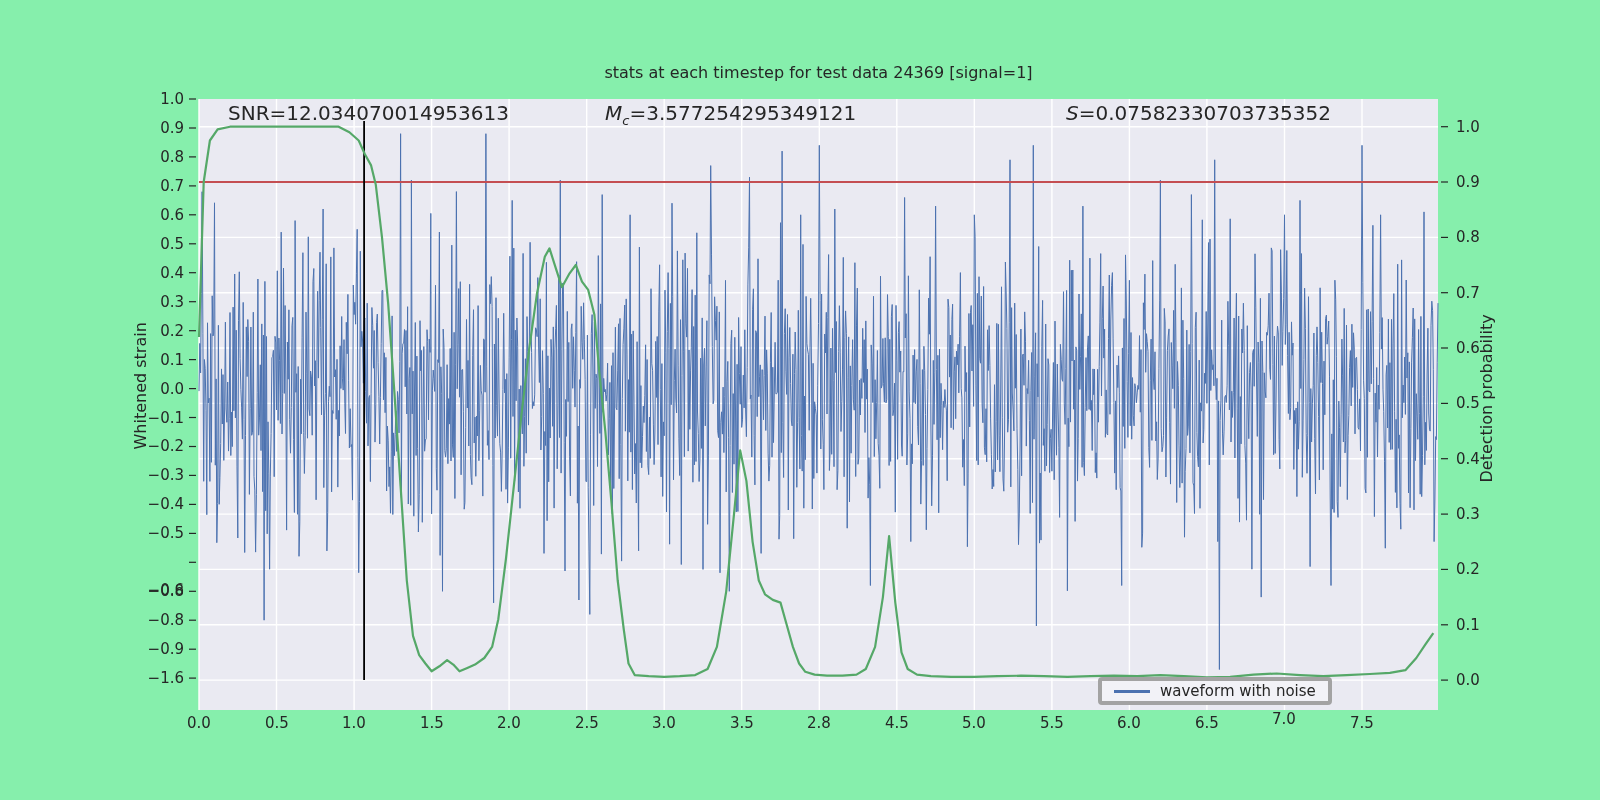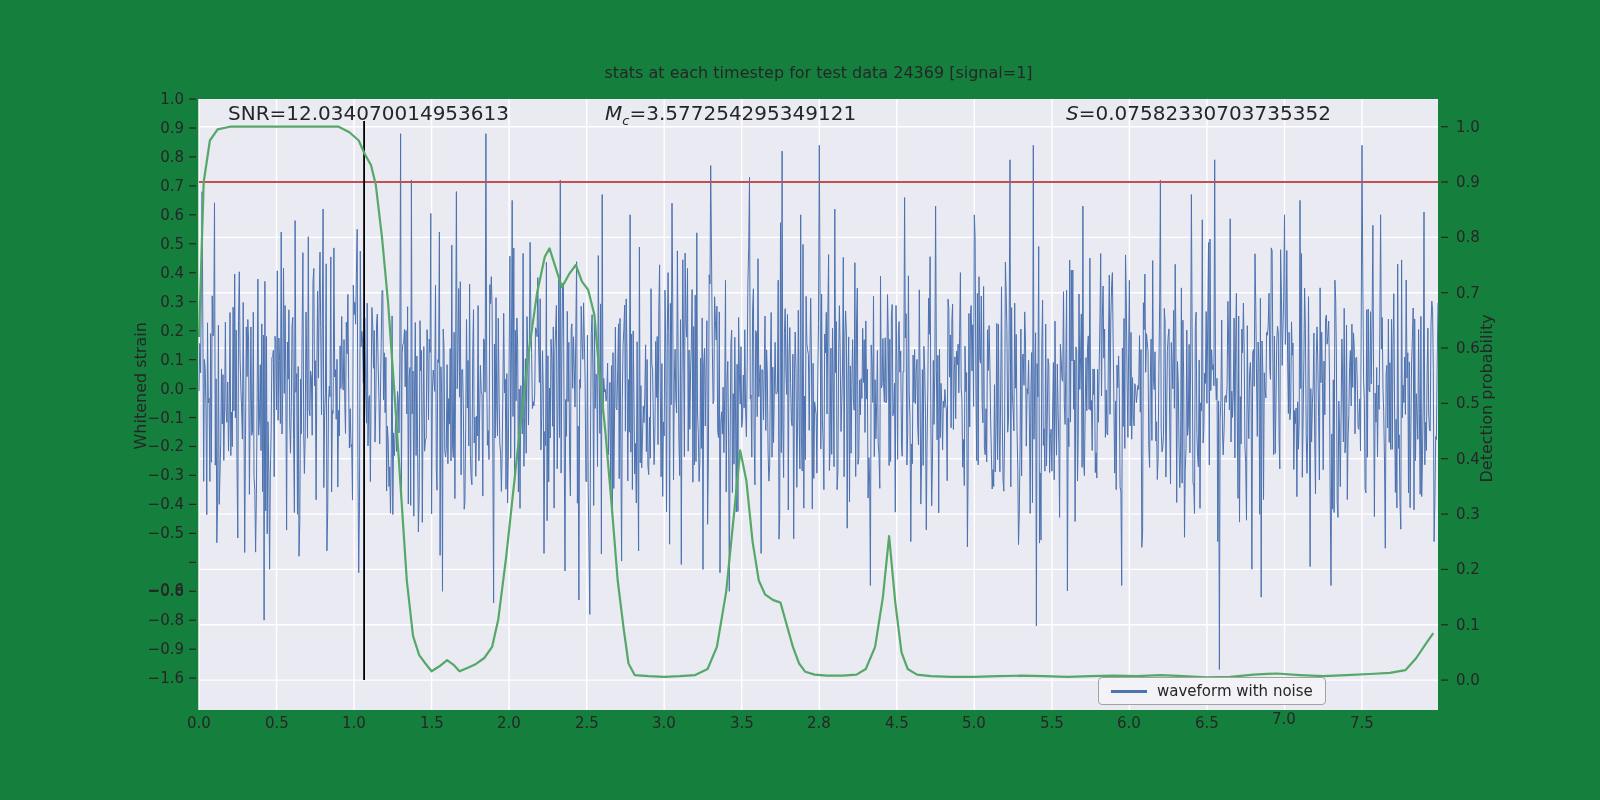--- a/index.html
+++ b/index.html
@@ -1,37 +1,37 @@
 <!DOCTYPE html>
 <html><head>
 <meta charset="utf-8">
 <style>
   html,body{margin:0;padding:0;background:#ffffff;}
-  .figure{position:relative;width:1600px;height:800px;background:#15803d;
+  .figure{position:relative;width:1600px;height:800px;background:#86efac;
           font-family:"DejaVu Sans","Liberation Sans",sans-serif;color:#262626;overflow:hidden;}
   .figure svg{position:absolute;left:0;top:0;}
   .abs{position:absolute;}
   .title{left:199px;top:63px;width:1239px;text-align:center;font-size:16px;color:#262626;}
   .ann{top:101px;font-size:20px;color:#262626;white-space:nowrap;}
   .ann .it{font-style:italic;}
   .ann sub{font-size:13px;font-style:italic;}
   .ann-snr{left:228px;}
   .ann-mc{left:605px;}
   .ann-s{left:1066px;}
   .xlabel{left:199px;top:742px;width:1239px;text-align:center;font-size:16px;}
   .ylabel-left{left:80px;top:380px;width:120px;text-align:center;font-size:16px;
                transform:rotate(-90deg);transform-origin:center;white-space:nowrap;}
   .ylabel-right{left:1406px;top:393px;width:160px;text-align:center;font-size:16px;
                transform:rotate(-90deg);transform-origin:center;white-space:nowrap;}
   .tick{position:absolute;font-size:15px;color:#262626;height:18px;line-height:18px;}
   .tick.yl{width:52px;text-align:right;}
   .tick.yr{width:52px;text-align:left;}
   .tick.xt{width:60px;text-align:center;}
   .legend{left:1098px;top:677px;height:28px;display:flex;align-items:center;
-          background:#f2f2f7;border:1px solid #a3a3a3;border-radius:4px;
+          background:#f2f2f7;border:4px solid #a3a3a3;border-radius:4px;
           padding:0 12px;box-sizing:border-box;}
   .legend .swatch{width:36px;height:3px;background:#4c72b0;flex:0 0 auto;}
   .legend .lab{margin-left:10px;font-size:15px;color:#262626;white-space:nowrap;}
 </style>
 </head>
 <body>
 
 <div class="figure">
   <svg id="chart-svg" width="1600" height="800">
       <rect x="199" y="99" width="1239" height="611" fill="#eaeaf2"></rect>

